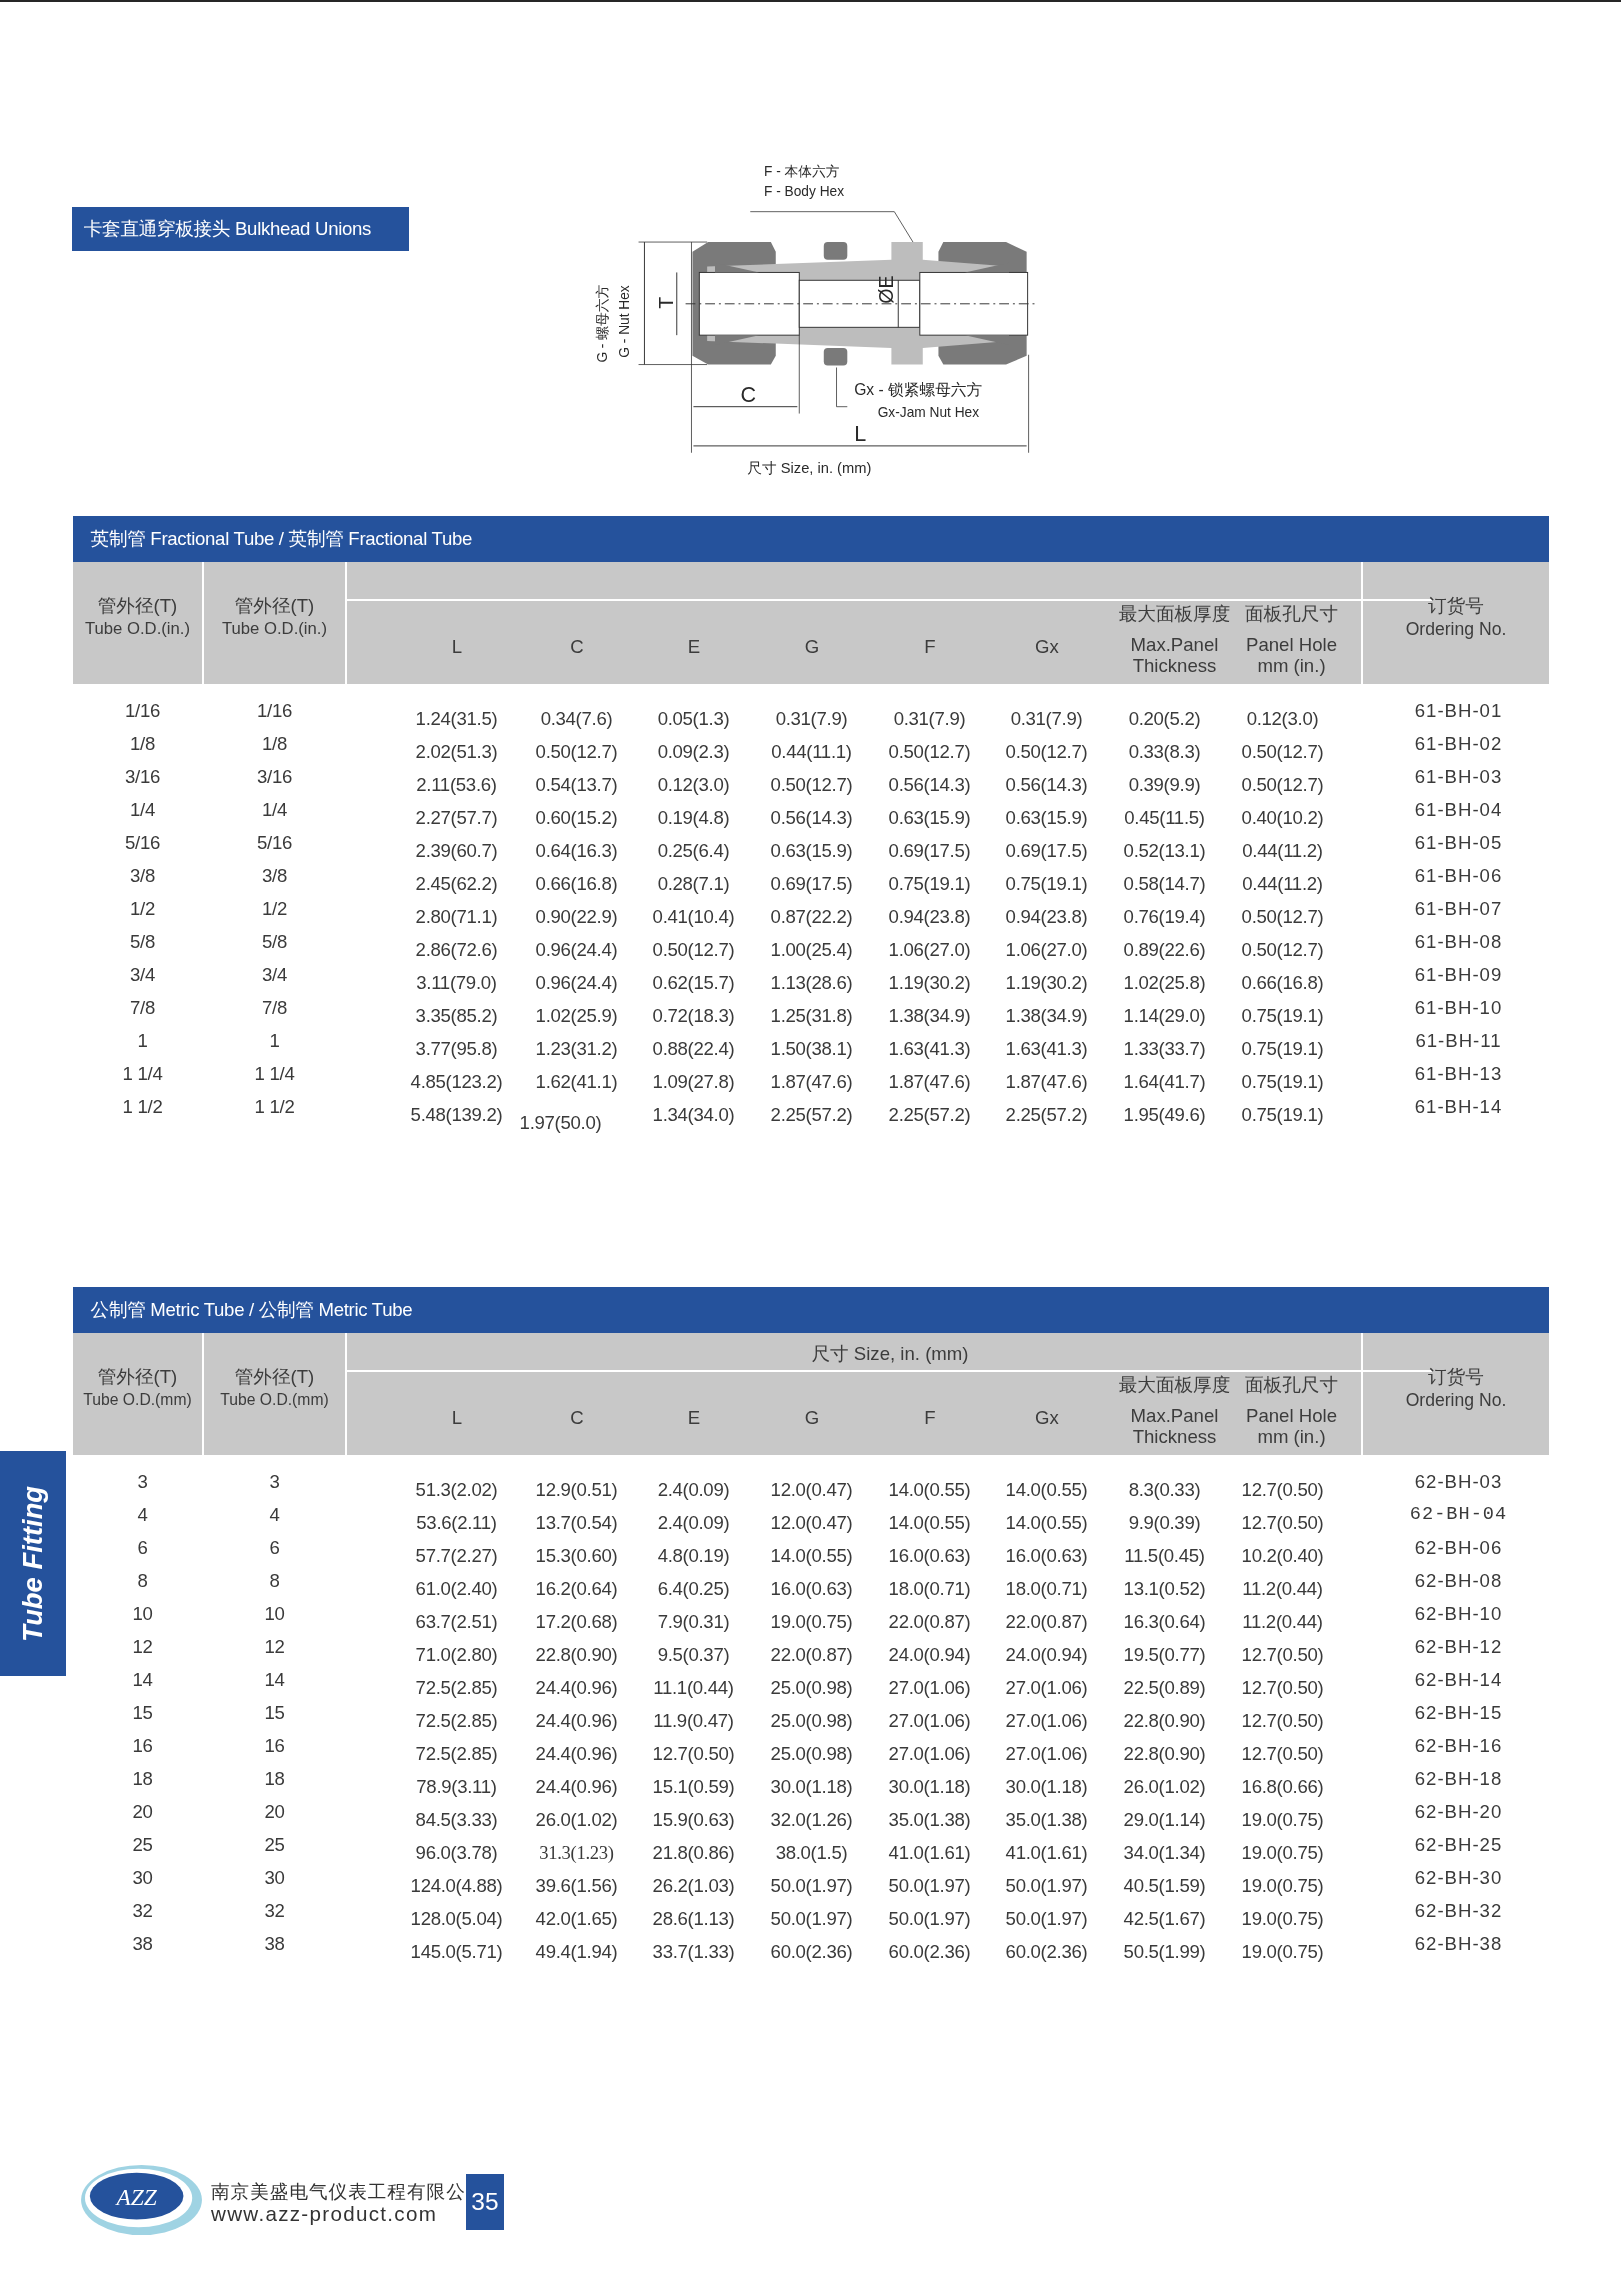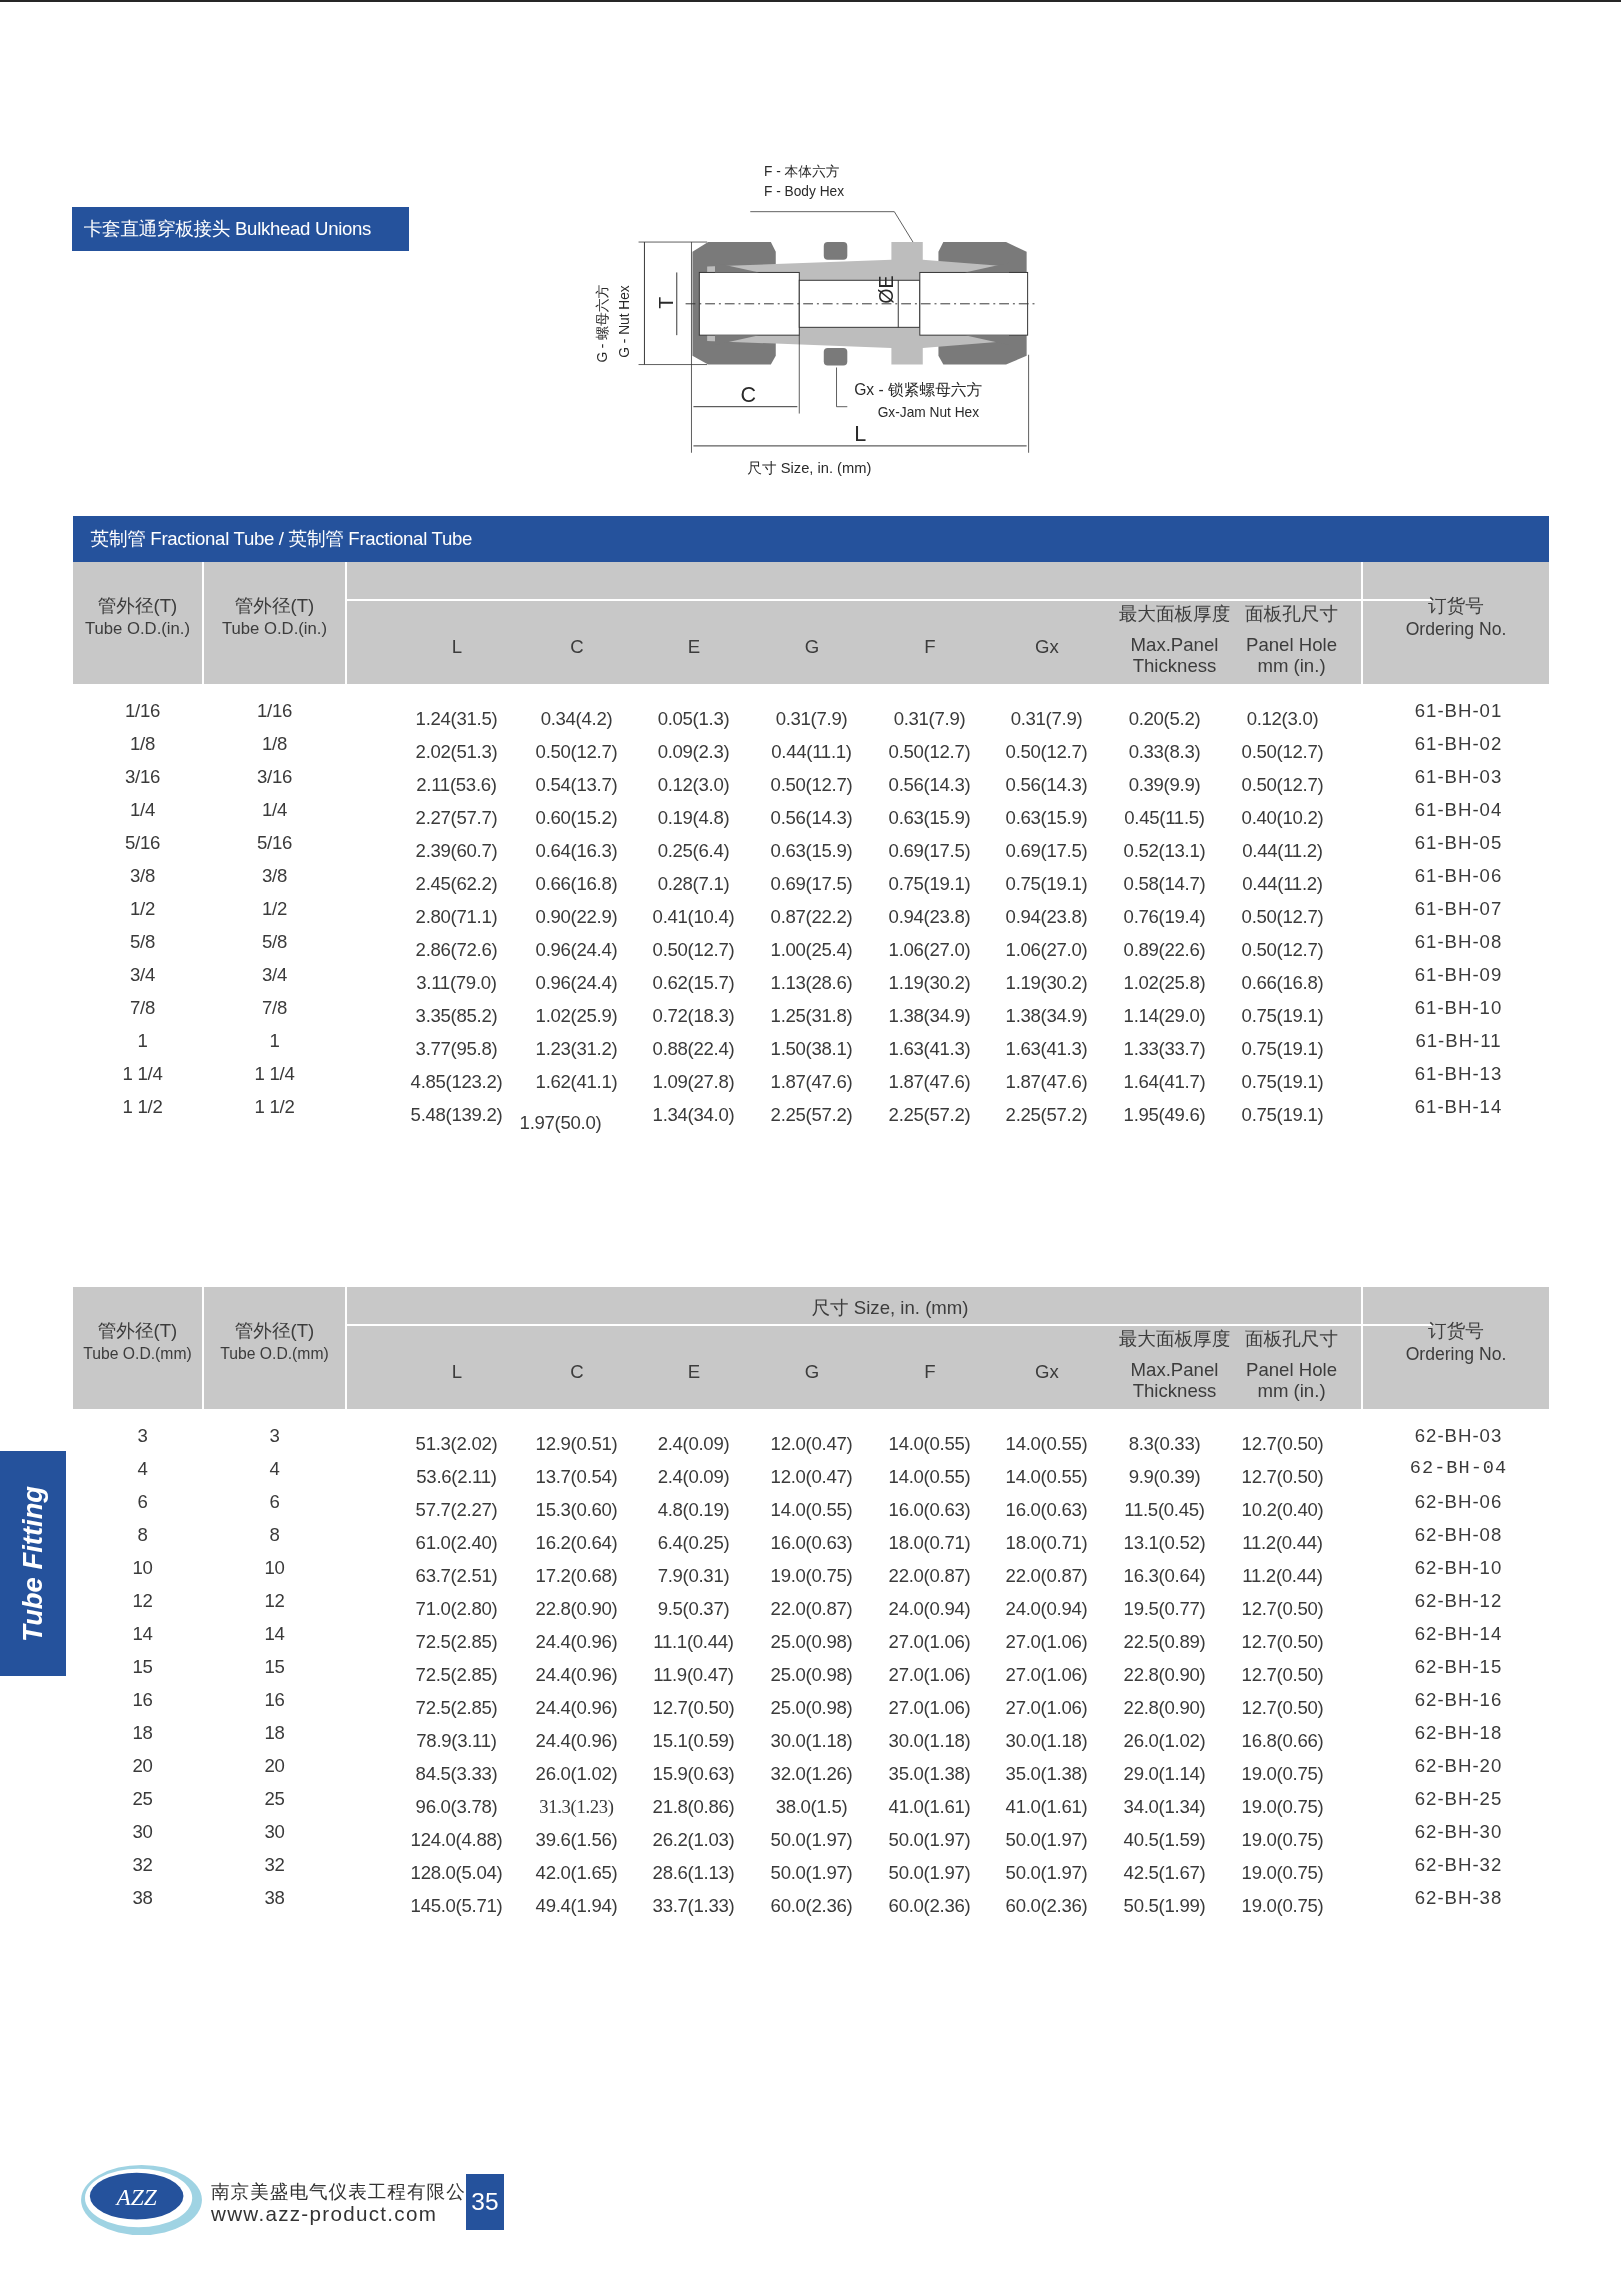--- a/index.html
+++ b/index.html
@@ -141,21 +141,21 @@
     <div class="hcell" style="left:1290px;width:186px;top:31px">
       <span class="cn">订货号</span>
         <span class="en" style="font-size:17.6px">Ordering No.</span>
     </div>
   </div>
   <div class="rows" style="margin-top:23.5px">
       <div class="row">
         <div class="cell od" style="left: 70px;">1/16</div>
         <div class="cell od" style="left: 202px;">1/16</div>
         <div class="cell" style="left: 384px;">1.24(31.5)</div>
-        <div class="cell" style="left: 504px;">0.34(4.2)</div>
+        <div class="cell" style="left: 504px;">0.34(7.6)</div>
         <div class="cell" style="left: 621px;">0.05(1.3)</div>
         <div class="cell" style="left: 739px;">0.31(7.9)</div>
         <div class="cell" style="left: 857px;">0.31(7.9)</div>
         <div class="cell" style="left: 974px;">0.31(7.9)</div>
         <div class="cell" style="left: 1092px;">0.20(5.2)</div>
         <div class="cell" style="left: 1210px;">0.12(3.0)</div>
         <div class="cell ord" style="left: 1386px;">61-BH-01</div>
       </div>
       <div class="row">
         <div class="cell od" style="left: 70px;">1/8</div>
@@ -310,20 +310,21 @@
         <div class="cell" style="left: 857px;">2.25(57.2)</div>
         <div class="cell" style="left: 974px;">2.25(57.2)</div>
         <div class="cell" style="left: 1092px;">1.95(49.6)</div>
         <div class="cell" style="left: 1210px;">0.75(19.1)</div>
         <div class="cell ord" style="left: 1386px;">61-BH-14</div>
       </div>
     </div>
 </div>
 
 <div class="tbl" id="met" style="top:1287px;">
+  <div class="tbl-banner">公制管  Metric Tube  / 公制管  Metric Tube</div>
   <div class="tbl-head">
     <div class="vdiv" style="left:129px"></div>
     <div class="vdiv" style="left:272px"></div>
     <div class="vdiv" style="left:1288px"></div>
     <div class="hdiv"></div>
     <div class="hcell" style="left:0;width:129px;top:31px">
       <span class="cn">管外径(T)</span>
         <span class="en" style="font-size:15.7px">Tube O.D.(mm)</span>
     </div>
     <div class="hcell" style="left:131px;width:141px;top:31px">

